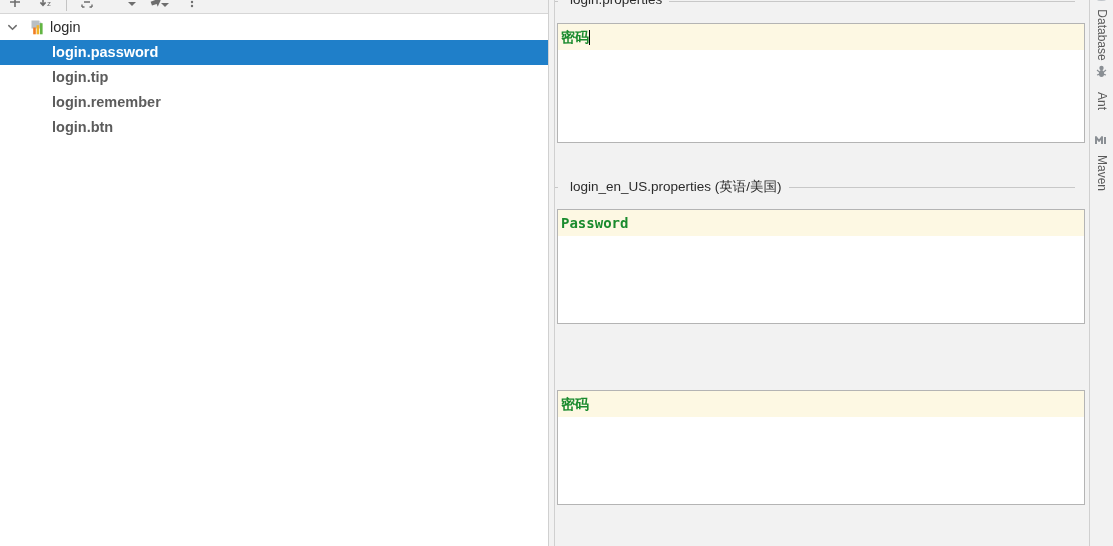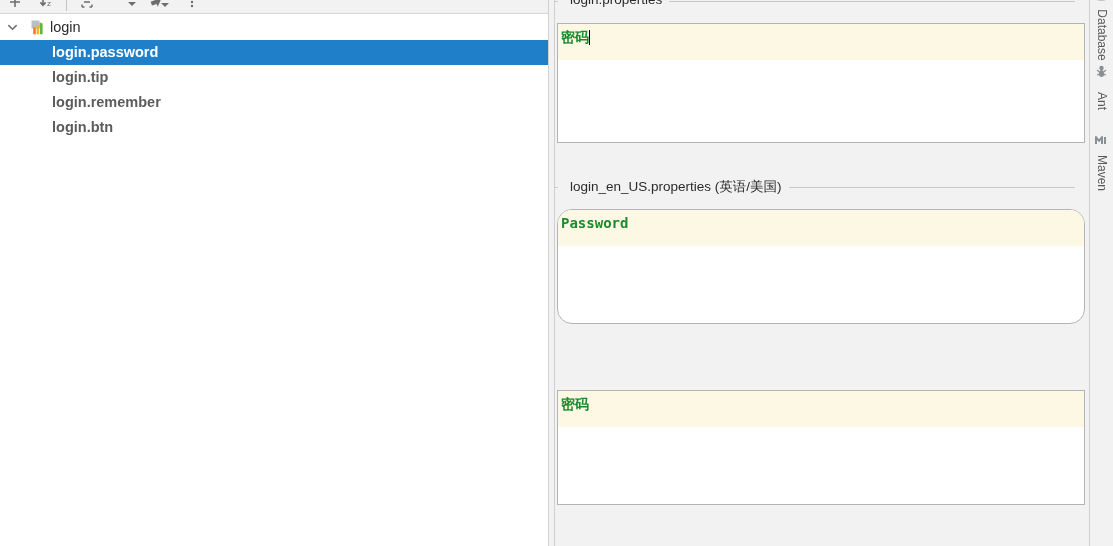--- a/index.html
+++ b/index.html
@@ -142,21 +142,21 @@
   }
   .value-box {
     position: absolute;
     left: 2px;
     width: 528px;
     background: #ffffff;
     border: 1px solid #b4b4b4;
     overflow: hidden;
   }
   .value-line {
-    height: 36px;
+    height: 26px;
     line-height: 26px;
     background: #fdf8e3;
     padding-left: 3px;
     font-family: "DejaVu Sans Mono", "Liberation Mono", monospace;
     font-size: 14px;
     font-weight: bold;
     color: #1a8b2e;
     white-space: nowrap;
   }
   .value-line.cjk {
@@ -307,21 +307,21 @@
     <div class="value-box" style="top:23px; height:120px;">
       <div class="value-line cjk"><span>密码</span><span class="caret"></span></div>
     </div>
 
     <div class="locale-section" style="top:178px;">
       <div class="section-header">
         <div class="section-rule"></div>
         <div class="section-title">login_en_US.properties (英语/美国)</div>
       </div>
     </div>
-    <div class="value-box" style="top:209px; height:115px;border-radius:15px;">
+    <div class="value-box" style="top:209px; height:115px;">
       <div class="value-line">Password</div>
     </div>
 
     <div class="value-box" style="top:390px; height:115px;">
       <div class="value-line cjk">密码</div>
     </div>
 
   </div>
 
   <div id="tool-stripe">

